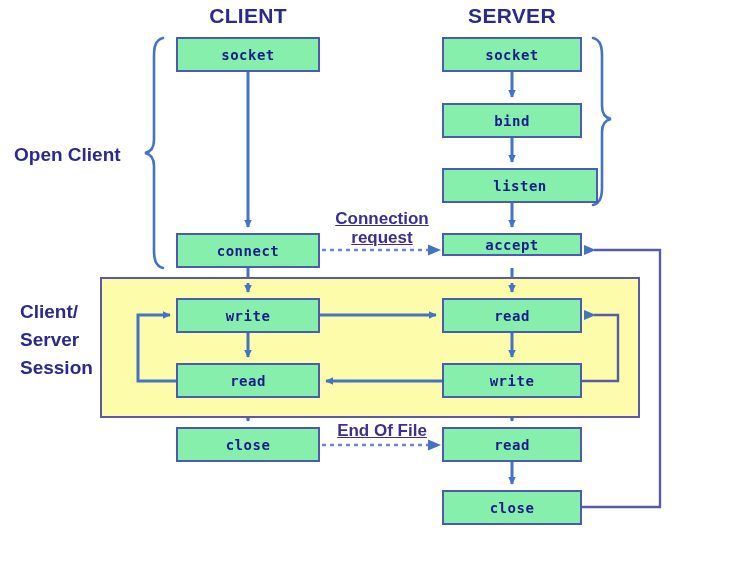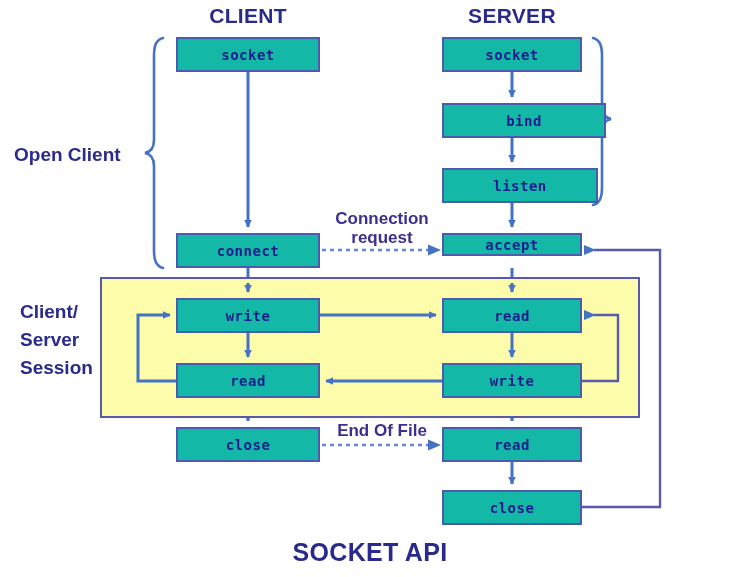--- a/index.html
+++ b/index.html
@@ -8,24 +8,24 @@
   #stage{position:absolute;inset:0;width:740px;height:577px;padding-left:26px;}
   svg#diagram{position:absolute;left:0;top:0;width:740px;height:577px;}
 
   .col-title{position:absolute;font-weight:bold;font-size:21px;color:#2a2a8c;
              letter-spacing:.3px;text-align:center;white-space:nowrap;}
   .bottom-title{position:absolute;font-weight:bold;font-size:25px;color:#2a2a8c;
              letter-spacing:.3px;text-align:center;white-space:nowrap;}
   .group-label{position:absolute;font-weight:bold;font-size:19px;color:#2a2a8c;
              white-space:nowrap;line-height:28px;}
   .edge-label{position:absolute;font-weight:bold;font-size:17px;color:#3b2f8f;
-             text-align:center;line-height:19px;white-space:nowrap;}
+             text-align:center;line-height:19px;white-space:nowrap;text-decoration:underline;}
 
   .node{position:absolute;box-sizing:border-box;
-        background:#14b8a6;border:2px solid #4a5bb0;
+        background:#86efac;border:2px solid #4a5bb0;
         display:flex;align-items:center;justify-content:center;}
   .node-label{font-family:"DejaVu Sans Mono","Liberation Mono",monospace;
         font-size:14px;font-weight:bold;color:#1b1b8f;letter-spacing:.5px;}
 
   .session-panel{position:absolute;box-sizing:border-box;
         background:#fdfcab;border:2px solid #5a5aa8;}
 </style>
 </head>
 <body>
 
@@ -147,21 +147,21 @@
   <div class="node" style="left:176px;top:363px;width:144px;height:35px;">
     <span class="node-label">read</span>
   </div>
   <div class="node" style="left:176px;top:427px;width:144px;height:35px;">
     <span class="node-label">close</span>
   </div>
 
   <div class="node" style="left:442px;top:37px;width:140px;height:35px;">
     <span class="node-label">socket</span>
   </div>
-  <div class="node" style="left:442px;top:103px;width:164px;height:35px;">
+  <div class="node" style="left:442px;top:103px;width:140px;height:35px;">
     <span class="node-label">bind</span>
   </div>
   <div class="node" style="left:442px;top:168px;width:156px;height:35px;">
     <span class="node-label">listen</span>
   </div>
   <div class="node" style="left:442px;top:233px;width:140px;height:23px;">
     <span class="node-label">accept</span>
   </div>
   <div class="node" style="left:442px;top:298px;width:140px;height:35px;">
     <span class="node-label">read</span>
@@ -169,15 +169,14 @@
   <div class="node" style="left:442px;top:363px;width:140px;height:35px;">
     <span class="node-label">write</span>
   </div>
   <div class="node" style="left:442px;top:427px;width:140px;height:35px;">
     <span class="node-label">read</span>
   </div>
   <div class="node" style="left:442px;top:490px;width:140px;height:35px;">
     <span class="node-label">close</span>
   </div>
 
-  <div class="bottom-title" style="left:220px;top:538px;width:300px;">SOCKET API</div>
 
 </div>
 
 </body></html>

